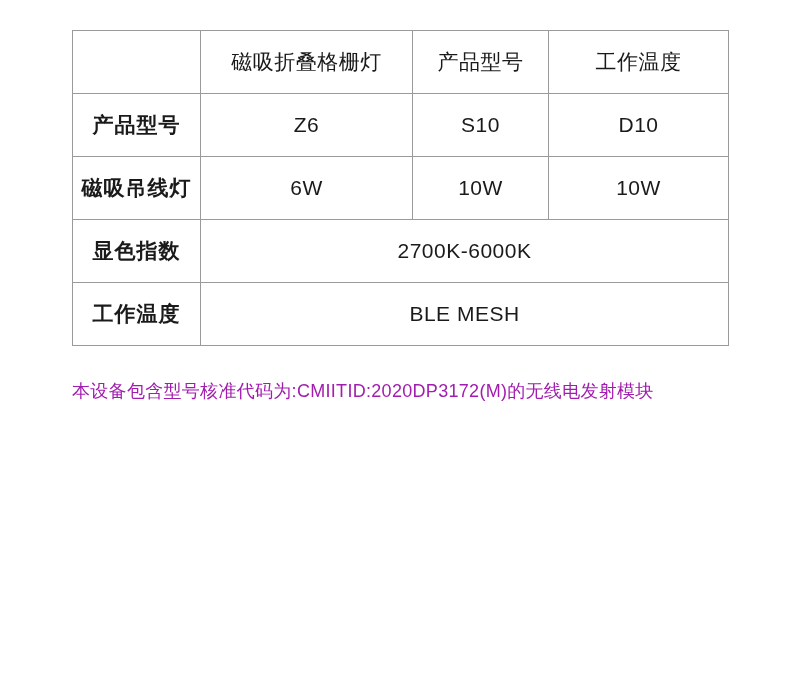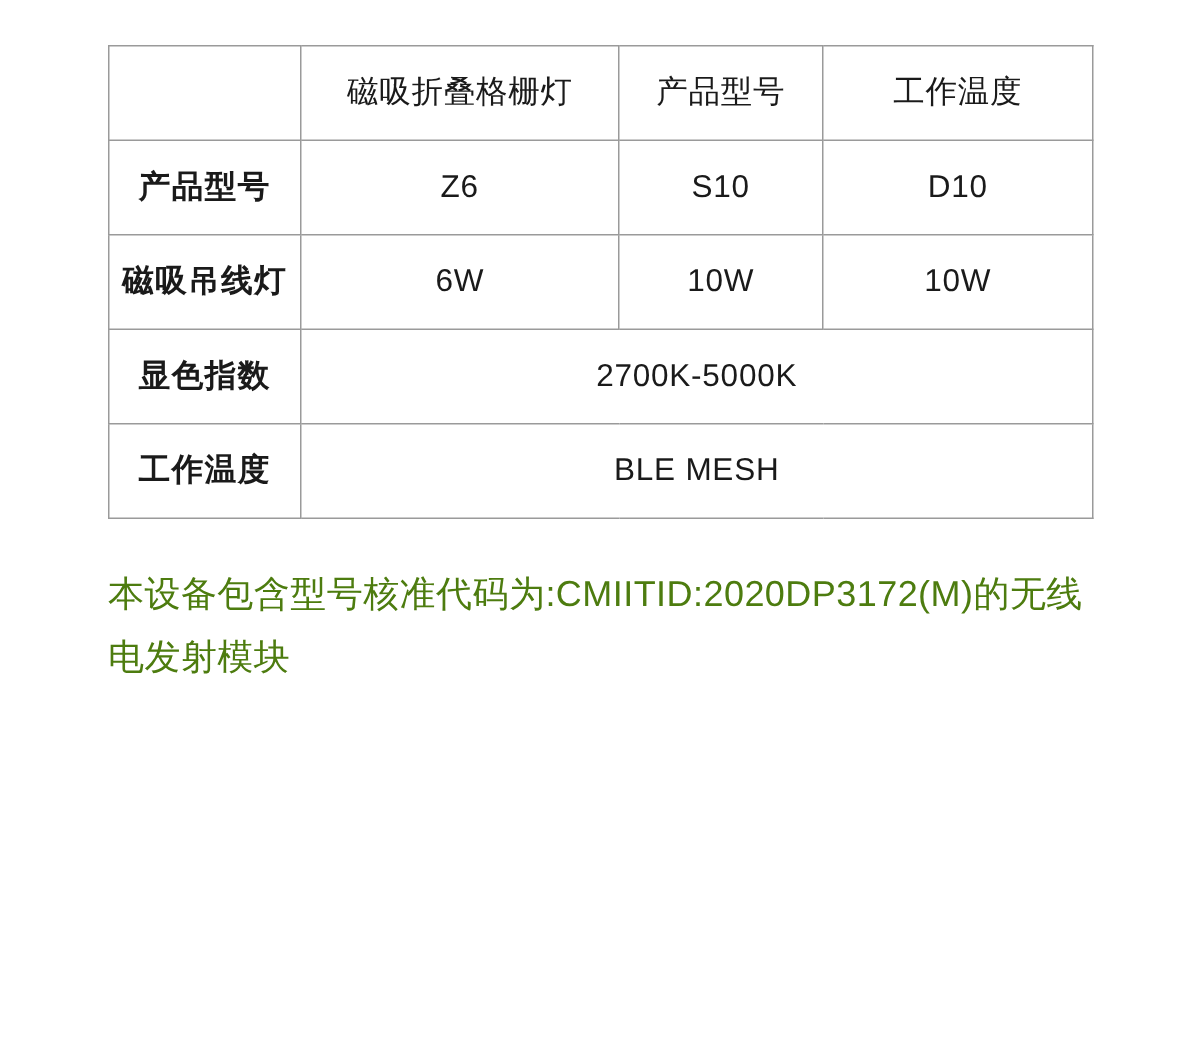--- a/index.html
+++ b/index.html
@@ -55,23 +55,23 @@
     letter-spacing: 0.5px;
   }
   col.c0 { width: 128px; }
   col.c1 { width: 212px; }
   col.c2 { width: 136px; }
   col.c3 { width: 180px; }
 
   .note {
     margin-top: 30px;
     width: 660px;
-    font-size: 24px;
+    font-size: 18px;
     line-height: 1.75;
-    color: #4d7c0f;
+    color: #a21caf;
     letter-spacing: 0.3px;
   }
   .dc-symbol {
     display: inline-block;
     position: relative;
     width: 18px;
     height: 14px;
     vertical-align: middle;
     margin-left: 4px;
   }
@@ -116,21 +116,21 @@
 
       <tr>
         <td class="rowlabel">磁吸吊线灯</td>
         <td class="value">6W</td>
         <td class="value">10W</td>
         <td class="value">10W</td>
       </tr>
 
       <tr>
         <td class="rowlabel">显色指数</td>
-        <td class="value" colspan="3">2700K-5000K</td>
+        <td class="value" colspan="3">2700K-6000K</td>
       </tr>
 
 
       <tr>
         <td class="rowlabel">工作温度</td>
         <td class="value" colspan="3">BLE  MESH</td>
       </tr>
 
 
 

